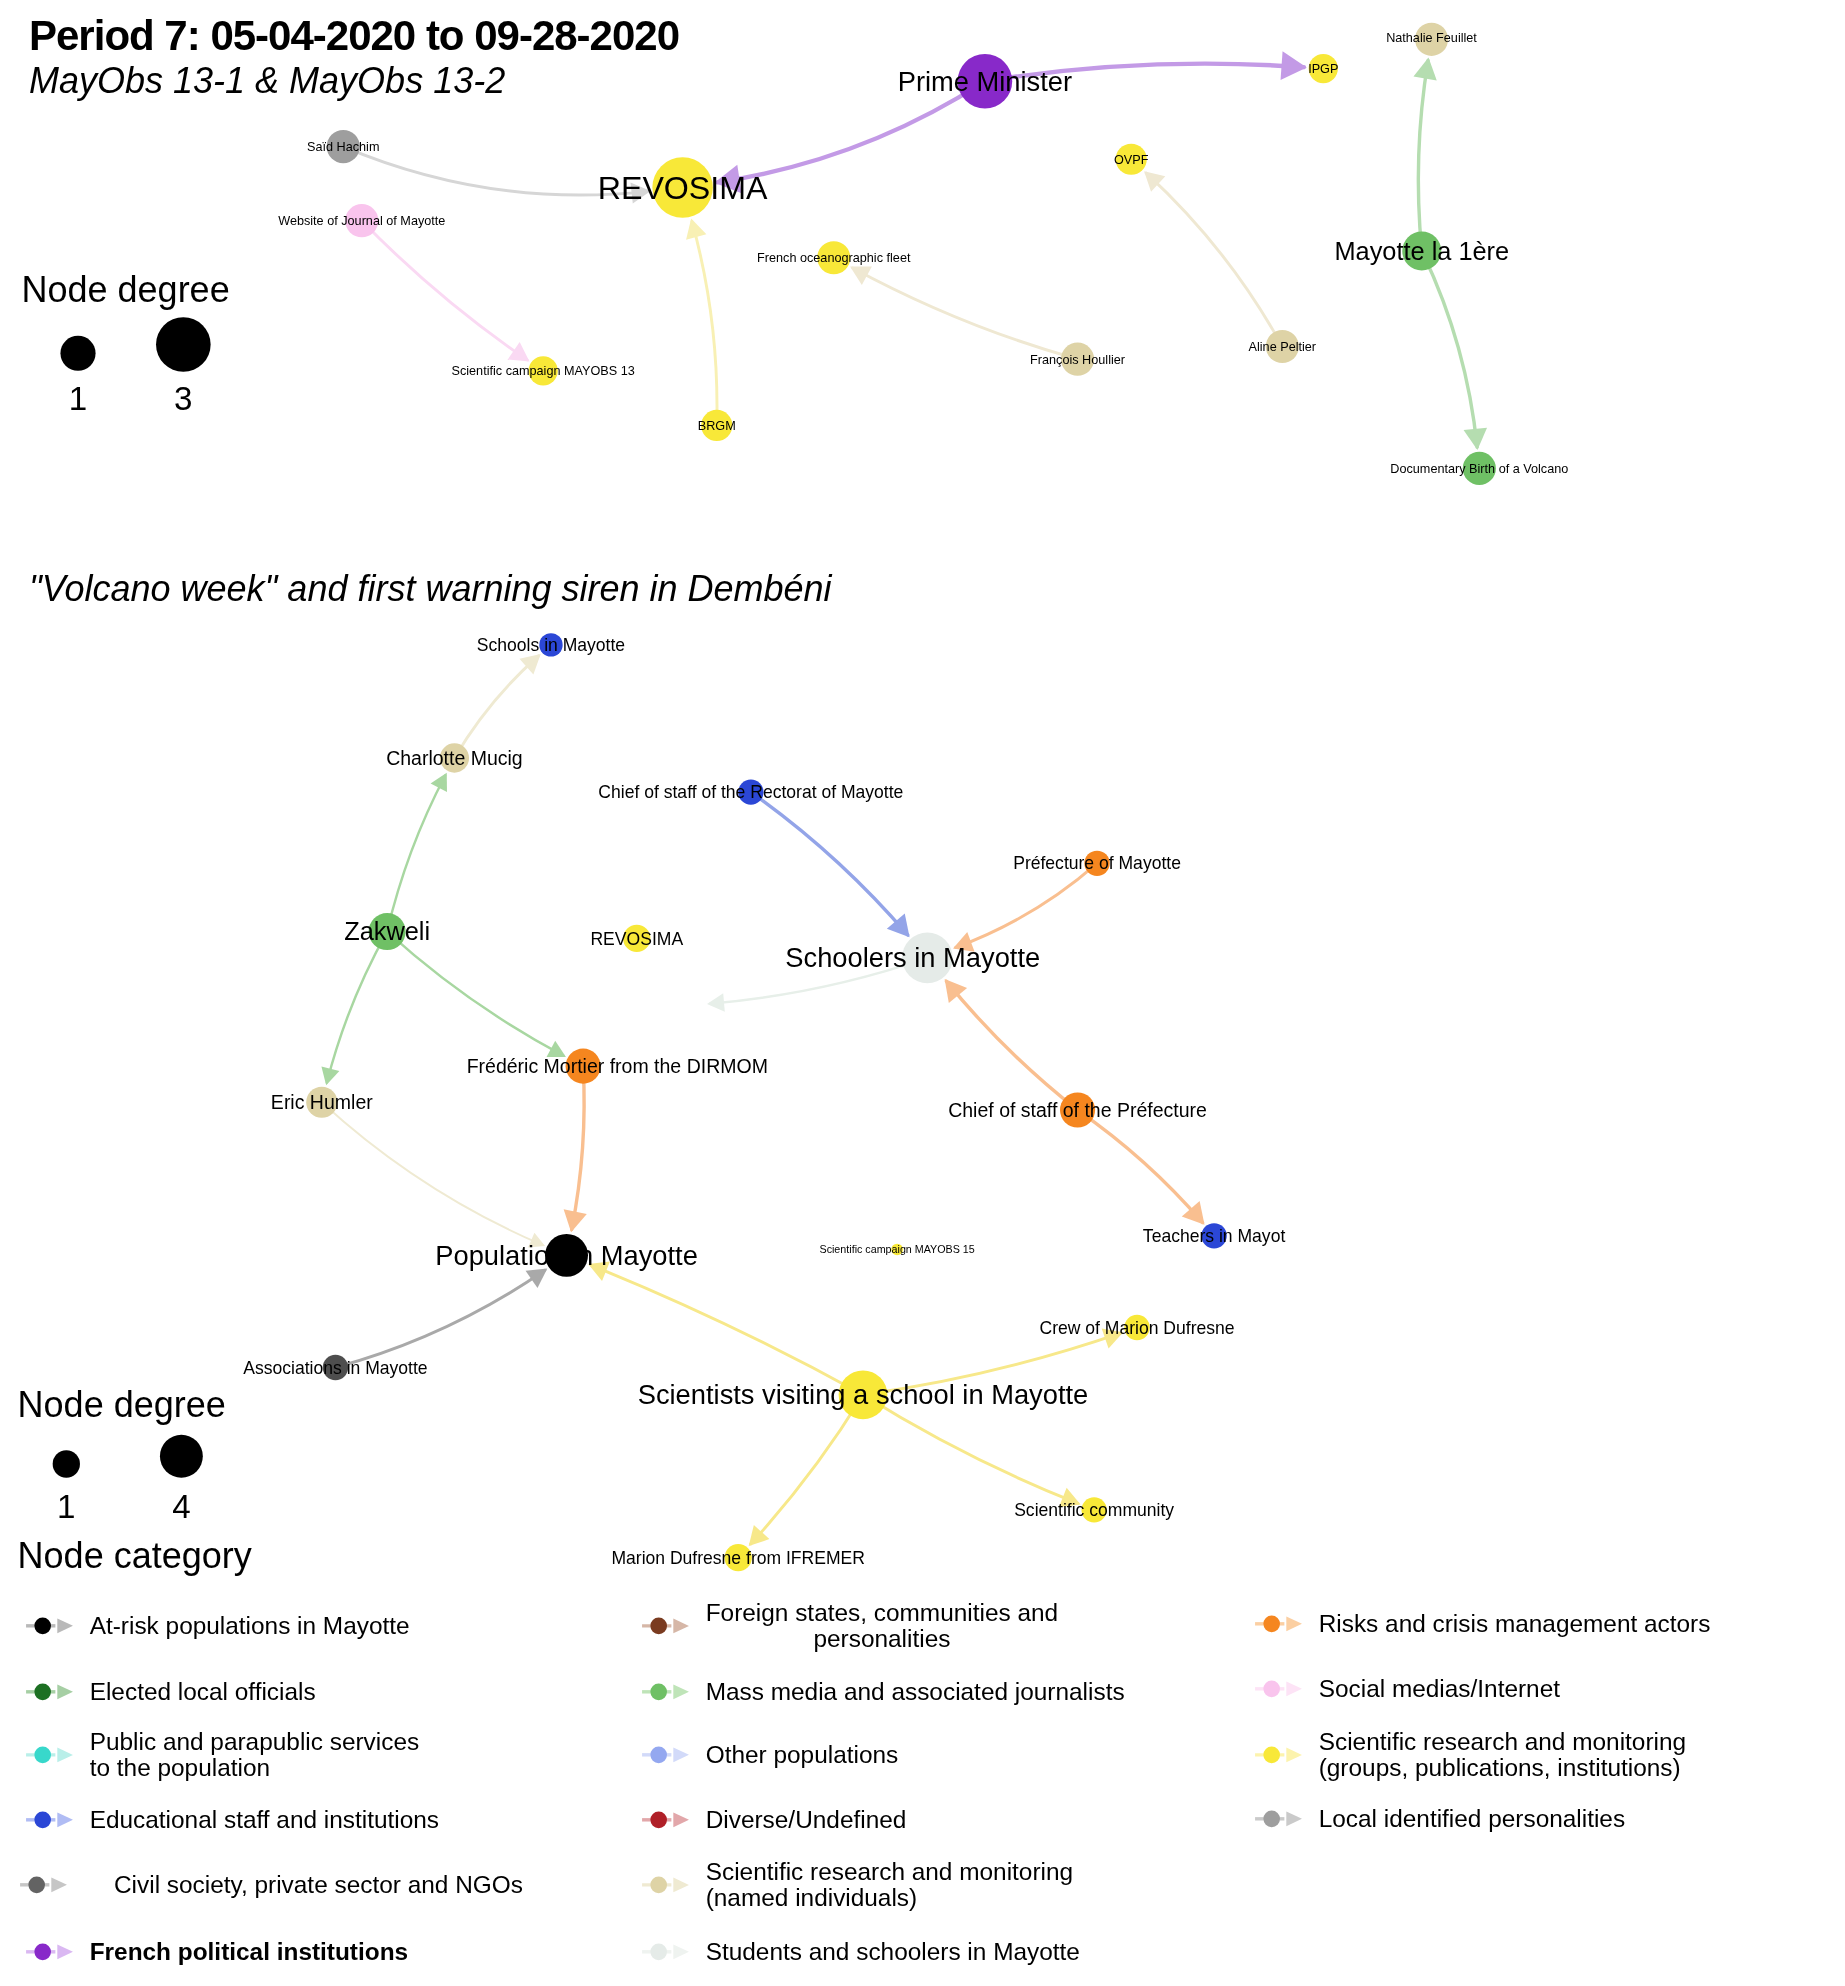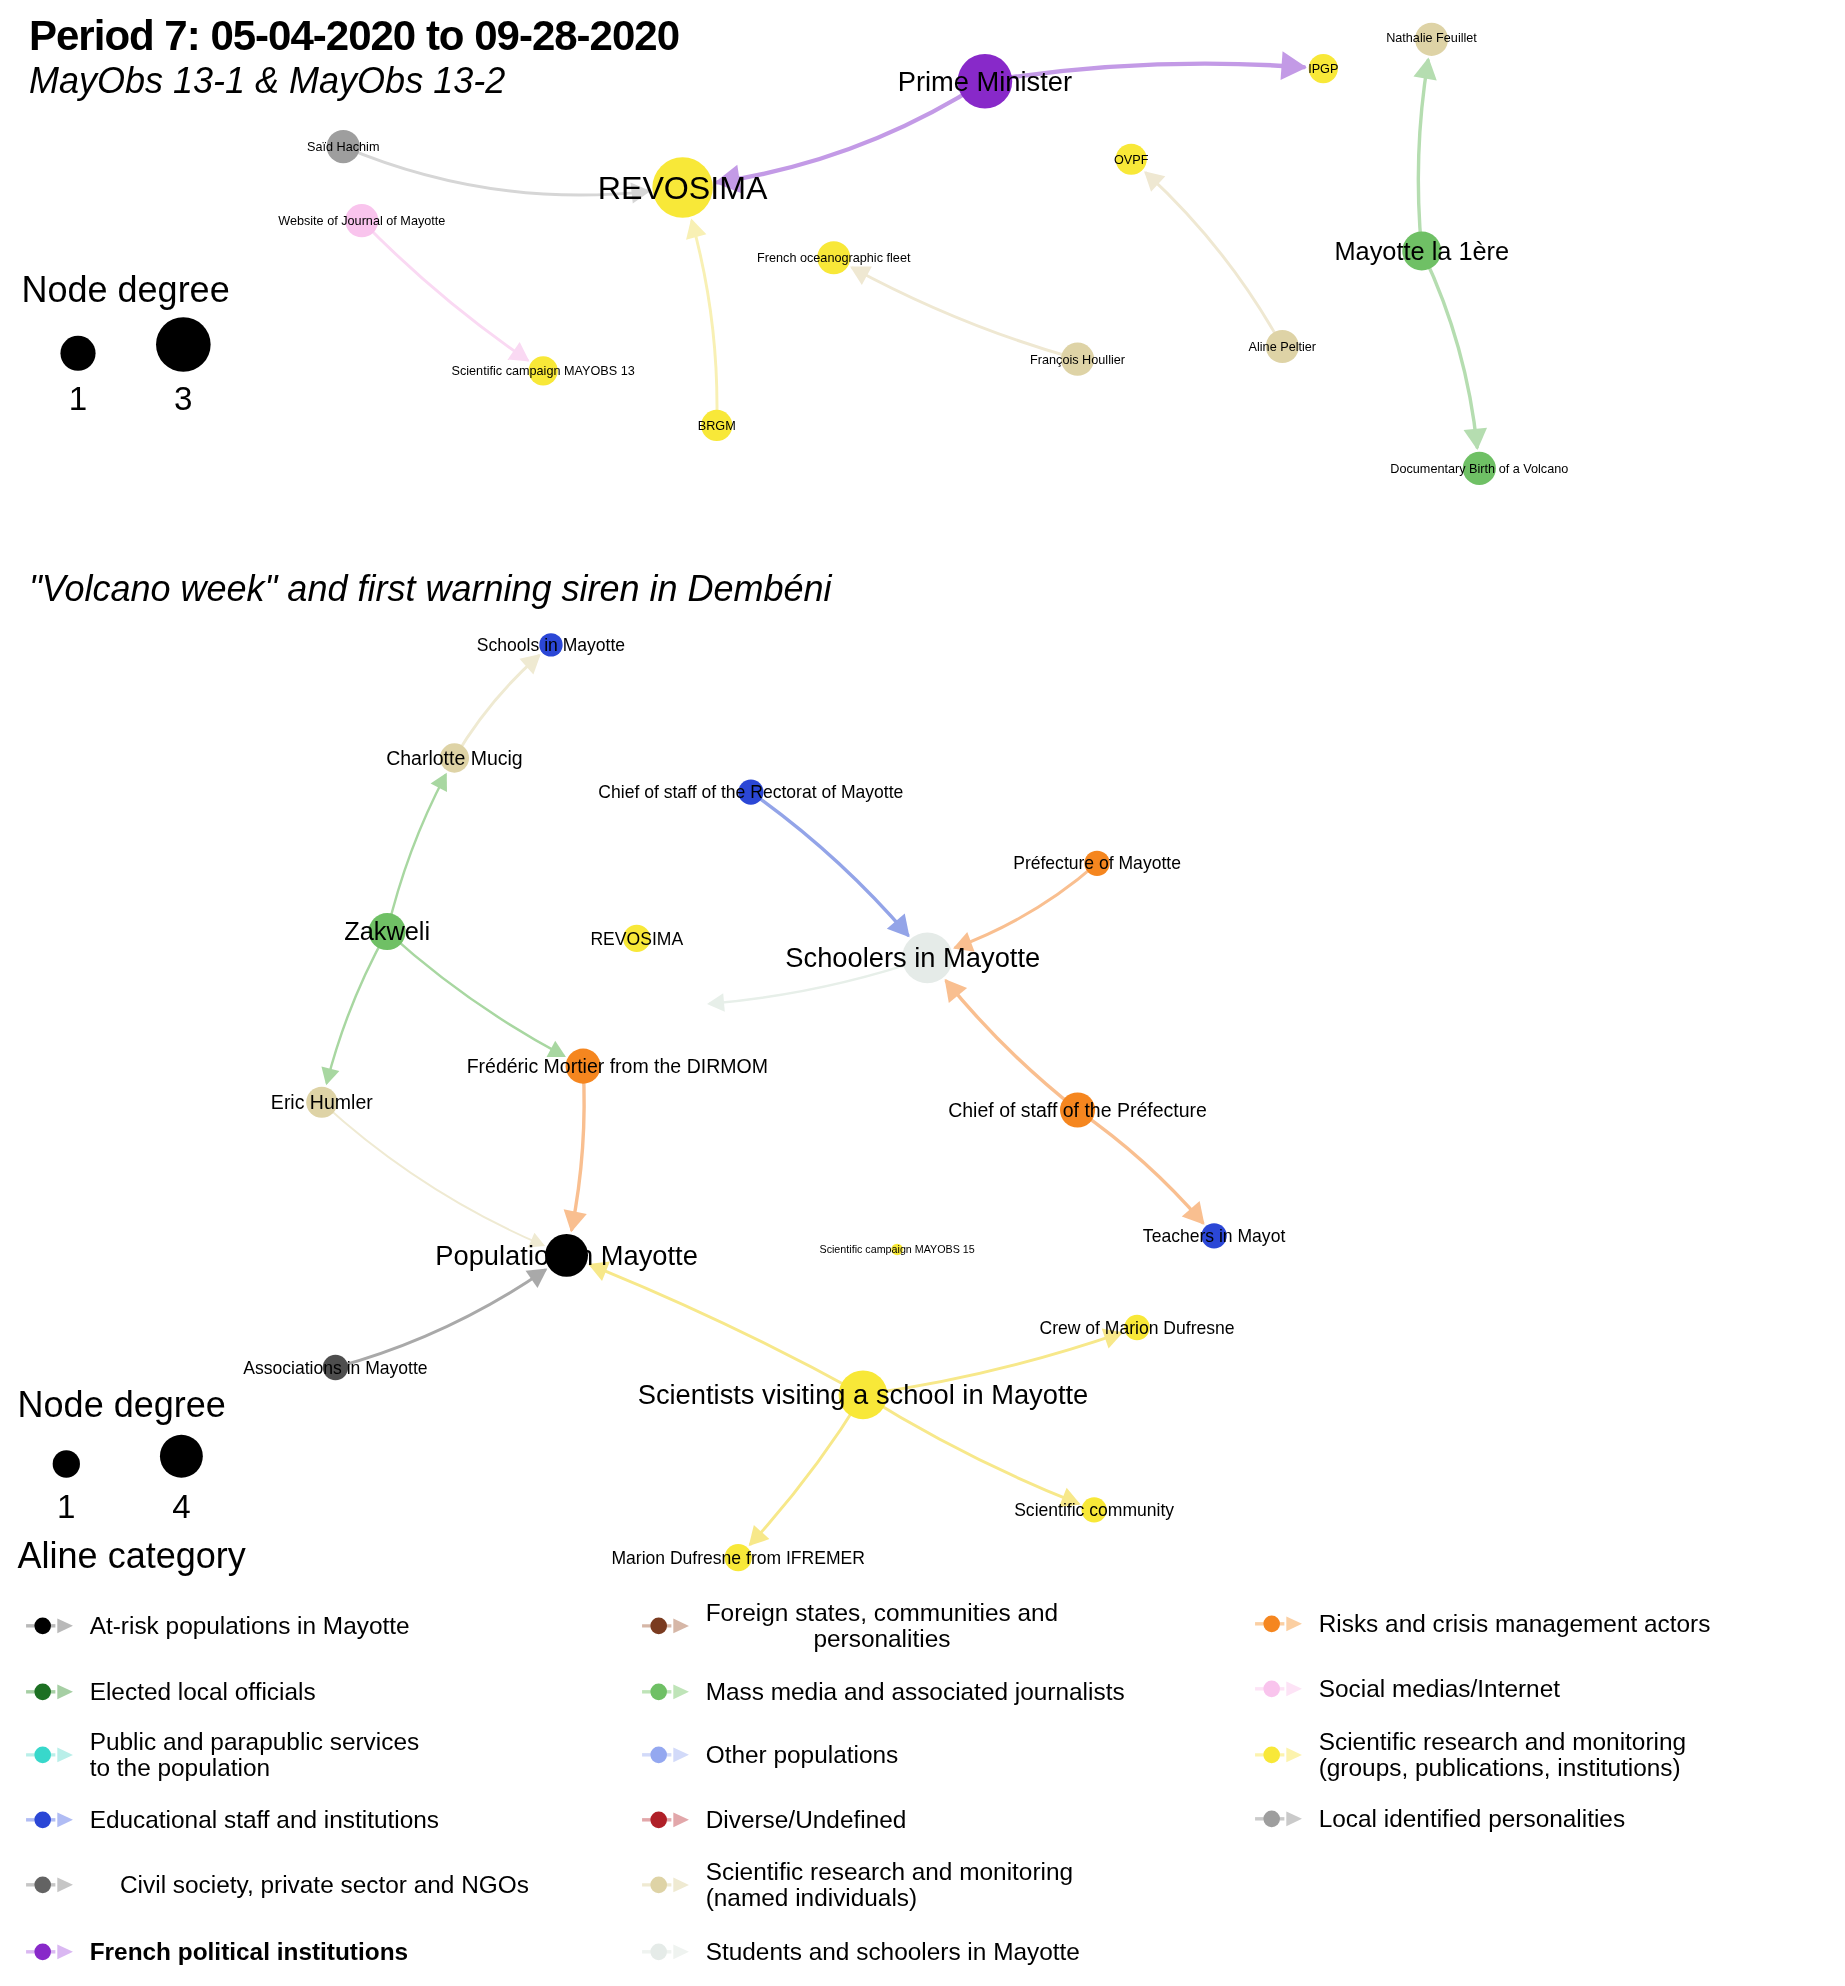--- a/index.html
+++ b/index.html
@@ -146,21 +146,21 @@
 
   <div class="abs ptitle" style="left:29px;top:11.7px;">Period 7: 05-04-2020 to 09-28-2020</div>
   <div class="abs psub" style="left:29px;top:60px;">MayObs 13-1 &amp; MayObs 13-2</div>
 
   <div class="abs heading" style="left:21.5px;top:269px;">Node degree</div>
 
   <div class="abs psub" style="left:29px;top:568px;">"Volcano week" and first warning siren in Dembéni</div>
 
   <div class="abs heading" style="left:17.6px;top:1384px;">Node degree</div>
 
-  <div class="abs heading" style="left:17.6px;top:1535px;">Aline category</div>
+  <div class="abs heading" style="left:17.6px;top:1535px;">Node category</div>
 
   <div id="legend-rows">
       <div class="leg-row" style="left: 25px; top: 1626px;">
         <svg width="51" height="21.5" class="leg-glyph" viewBox="0 0 52 22">
           <line x1="1" y1="11" x2="31" y2="11" stroke="#b9b9b9" stroke-width="3.5"></line>
           <polygon points="33,3.5 49,11 33,18.5" fill="#b9b9b9"></polygon>
           <circle cx="18" cy="11" r="8.5" fill="#000000"></circle>
         </svg>
         <div class="leg-text">At-risk populations in Mayotte</div>
       </div>
@@ -181,21 +181,21 @@
         <div class="leg-text">Public and parapublic services<br>to the population</div>
       </div>
       <div class="leg-row" style="left: 25px; top: 1820px;">
         <svg width="51" height="21.5" class="leg-glyph" viewBox="0 0 52 22">
           <line x1="1" y1="11" x2="31" y2="11" stroke="#b0bcf4" stroke-width="3.5"></line>
           <polygon points="33,3.5 49,11 33,18.5" fill="#b0bcf4"></polygon>
           <circle cx="18" cy="11" r="8.5" fill="#2b47d6"></circle>
         </svg>
         <div class="leg-text">Educational staff and institutions</div>
       </div>
-      <div class="leg-row" style="left: 25px; top: 1885px; gap: 44px;">
+      <div class="leg-row" style="left: 19px; top: 1885px; gap: 44px;">
         <svg width="51" height="21.5" class="leg-glyph" viewBox="0 0 52 22">
           <line x1="1" y1="11" x2="31" y2="11" stroke="#c6c6c6" stroke-width="3.5"></line>
           <polygon points="33,3.5 49,11 33,18.5" fill="#c6c6c6"></polygon>
           <circle cx="18" cy="11" r="8.5" fill="#636363"></circle>
         </svg>
         <div class="leg-text">Civil society, private sector and NGOs</div>
       </div>
       <div class="leg-row" style="left: 25px; top: 1952px; font-weight: bold;">
         <svg width="51" height="21.5" class="leg-glyph" viewBox="0 0 52 22">
           <line x1="1" y1="11" x2="31" y2="11" stroke="#dab8f2" stroke-width="3.5"></line>

